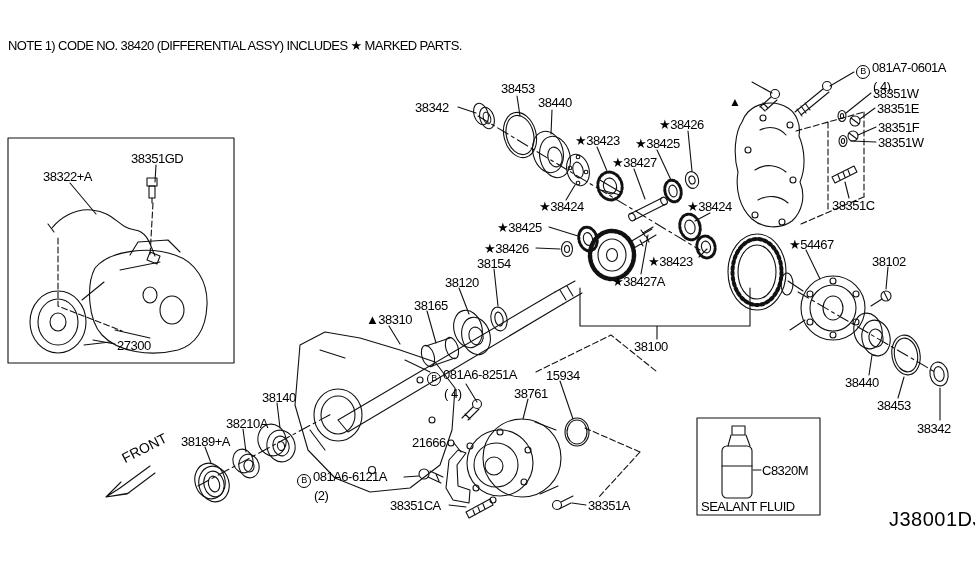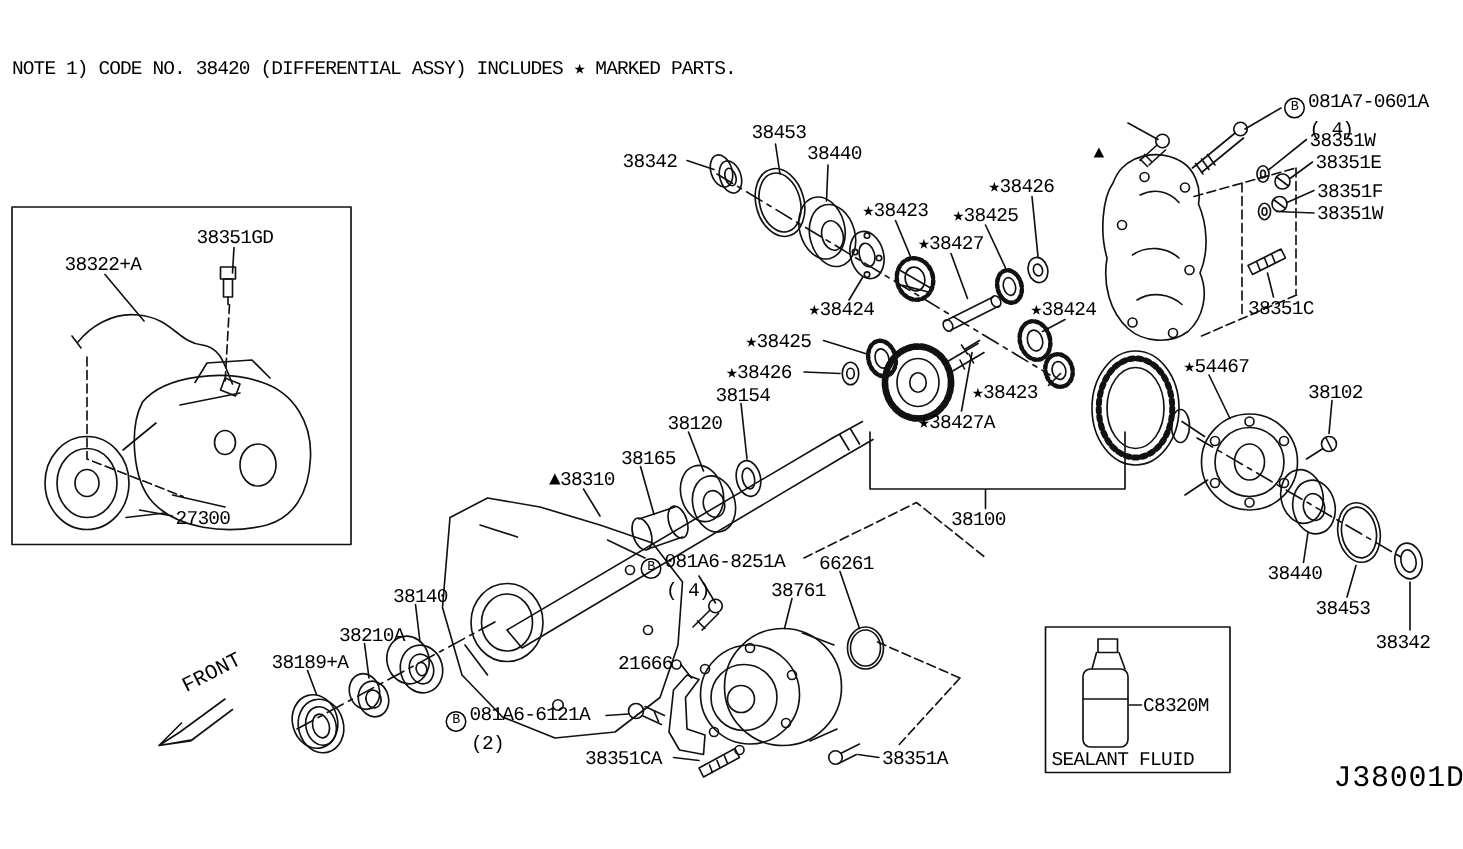--- a/index.html
+++ b/index.html
@@ -1,18 +1,18 @@
 <!DOCTYPE html>
 <html><head>
 <meta charset="utf-8">
 <style>
   html,body{margin:0;padding:0;background:#fff;}
   .stage{
     position:relative;width:975px;height:566px;background:#ffffff;
-    font-family:Liberation Mono, monospace;color:#000;overflow:hidden;
+    font-family:Liberation Sans, sans-serif;color:#000;overflow:hidden;
   }
   .stage svg{position:absolute;left:0;top:0;}
   .lbl{
     position:absolute;font-size:13px;line-height:13px;white-space:nowrap;
     letter-spacing:-0.5px;color:#000;
   }
   .note{position:absolute;font-size:13px;line-height:15px;letter-spacing:-0.6px;white-space:pre;}
   .qty{display:block;margin-left:17px;margin-top:1px;}
   .circB{
     display:inline-flex;width:12px;height:12px;border:1.2px solid #000;border-radius:50%;
@@ -354,21 +354,21 @@
 
   <span class="lbl" style="left:43px;top:170px">38322+A</span>
   <span class="lbl" style="left:131px;top:152px">38351GD</span>
   <span class="lbl" style="left:117px;top:339px">27300</span>
 
   <span class="lbl" style="left:262px;top:391px">38140</span>
   <span class="lbl" style="left:226px;top:417px">38210A</span>
   <span class="lbl" style="left:181px;top:435px">38189+A</span>
 
   <span class="lbl" style="left:427px;top:368px"><span class="circB">B</span><span>081A6-8251A</span><span class="qty">( 4)</span></span>
-  <span class="lbl" style="left:546px;top:369px">66261</span>
+  <span class="lbl" style="left:546px;top:369px">15934</span>
   <span class="lbl" style="left:514px;top:387px">38761</span>
   <span class="lbl" style="left:412px;top:436px">21666</span>
   <span class="lbl" style="left:297px;top:470px"><span class="circB">B</span><span>081A6-6121A</span><span class="qty">(2)</span></span>
   <span class="lbl" style="left:390px;top:499px">38351CA</span>
   <span class="lbl" style="left:588px;top:499px">38351A</span>
 
   <span class="marker" style="left:729px;top:95px">▲</span>
 
   <span class="lbl front" style="left:126px;top:452px">FRONT</span>
 

